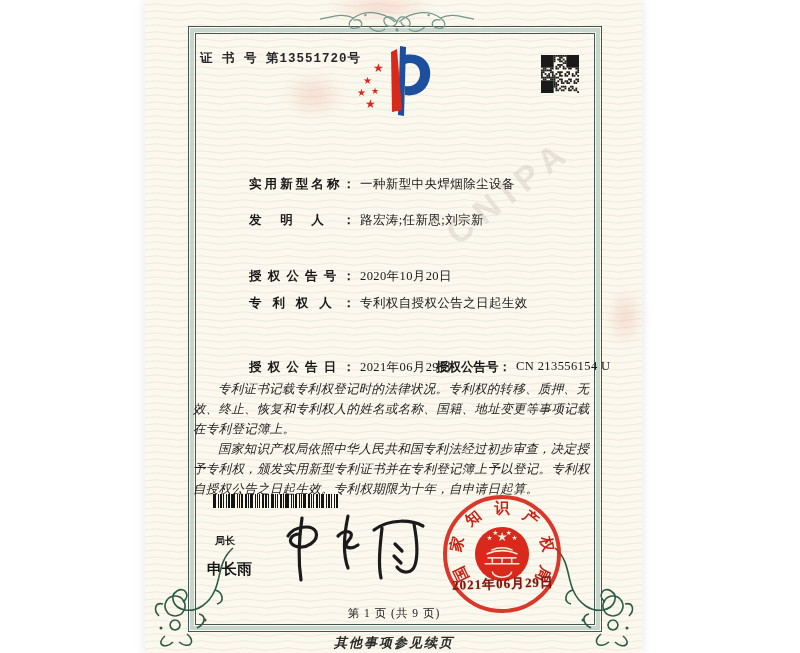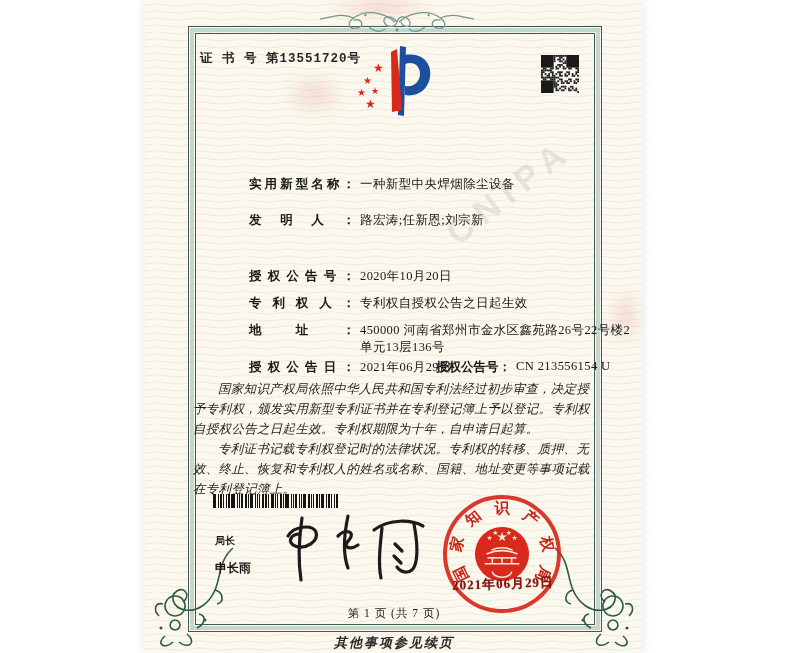--- a/index.html
+++ b/index.html
@@ -48,22 +48,22 @@
   .pair2 .flabel2{font-weight:600;text-align:center;}
   
   .paras{position:absolute;left:48px;top:379px;width:402px;font-size:12.5px;line-height:20px;
      font-style:italic;color:#1d1d1d;letter-spacing:.3px;}
   .paras p{margin:0;text-indent:2em;}
   
   .barcode{position:absolute;left:68px;top:494px;width:130px;height:14px;}
   .barcode i{position:absolute;top:0;bottom:0;background:#141414;}
   .signer-title{position:absolute;left:70px;top:534px;font-family:"Liberation Sans","DejaVu Sans",sans-serif;
      font-size:10px;font-weight:700;color:#161616;}
-  .signer-name{position:absolute;left:70px;top:560px;font-family:"Liberation Sans","DejaVu Sans",sans-serif;
-     font-size:12px;font-weight:700;color:#161616;}
+  .signer-name{position:absolute;left:62px;top:560px;font-family:"Liberation Sans","DejaVu Sans",sans-serif;
+     font-size:15px;font-weight:700;color:#161616;}
   .signature{position:absolute;left:133px;top:508px;width:150px;height:80px;}
   .signature path{stroke:#1b1b1b;stroke-width:3.2;fill:none;stroke-linecap:round;}
   .seal{position:absolute;left:298px;top:495px;width:118px;height:118px;z-index:4;}
   .seal .ring{position:absolute;inset:0;border:4px solid rgba(214,39,26,.92);border-radius:50%;}
   #seal-ring span{position:absolute;width:18px;height:18px;line-height:18px;text-align:center;
      font-size:15px;font-weight:700;color:#c92115;}
   .seal .emblem{position:absolute;left:30px;top:30px;width:58px;height:58px;}
   .seal-date{position:absolute;left:292px;top:575px;width:132px;text-align:center;z-index:5;
      font-size:13px;font-weight:700;letter-spacing:1px;color:#7c150e;transform:rotate(-2deg);
      text-shadow:0 0 1px rgba(130,25,12,.55);}
@@ -396,33 +396,30 @@
     </div>
     <div class="row" style="top:212px">
       <span class="flabel">发明人：</span><span class="fvalue">路宏涛;任新恩;刘宗新</span>
     </div>
     <div class="row" style="top:268px">
       <span class="flabel">授权公告号：</span><span class="fvalue">2020年10月20日</span>
     </div>
     <div class="row" style="top:295px">
       <span class="flabel">专利权人：</span><span class="fvalue">专利权自授权公告之日起生效</span>
     </div>
-    <div class="row wrap" style="top:322px">
-      <span class="flabel">地址：</span><span class="fvalue">450000 河南省郑州市金水区鑫苑路26号22号楼2单元13层136号</span>
-    </div>
     <div class="row" style="top:359px">
       <span class="flabel">授权公告日：</span><span class="fvalue">2021年06月29日</span>
       <span class="pair2">
         <span class="flabel2">授权公告号：</span><span class="fvalue">CN 213556154 U</span>
       </span>
     </div>
 
     <div class="paras">
+      <p>专利证书记载专利权登记时的法律状况。专利权的转移、质押、无效、终止、恢复和专利权人的姓名或名称、国籍、地址变更等事项记载在专利登记簿上。</p>
       <p>国家知识产权局依照中华人民共和国专利法经过初步审查，决定授予专利权，颁发实用新型专利证书并在专利登记簿上予以登记。专利权自授权公告之日起生效。专利权期限为十年，自申请日起算。</p>
-      <p>专利证书记载专利权登记时的法律状况。专利权的转移、质押、无效、终止、恢复和专利权人的姓名或名称、国籍、地址变更等事项记载在专利登记簿上。</p>
     </div>
 
     <div class="barcode" id="barcode">
         <i style="left:0px;width:3px"></i>
         <i style="left:5px;width:1px"></i>
         <i style="left:7px;width:2px"></i>
         <i style="left:10px;width:1px"></i>
         <i style="left:13px;width:1px"></i>
         <i style="left:15px;width:2px"></i>
         <i style="left:18px;width:4px"></i>
@@ -500,17 +497,17 @@
           <path d="M19 26 q11 -5 22 0"></path>
           <path d="M15 34 h30"></path>
           <path d="M20 34 v6 M30 34 v6 M40 34 v6"></path>
           <path d="M12 40 h36"></path>
           <path d="M20 48 a10 6 0 0 0 20 0"></path>
         </g>
       </svg>
     </div>
     <div class="seal-date">2021年06月29日</div>
 
-    <div class="page-no">第 1 页 (共 7 页)</div>
+    <div class="page-no">第 1 页 (共 9 页)</div>
     <div class="footnote">其他事项参见续页</div>
 
   </div>
 </div>
 
 </body></html>

